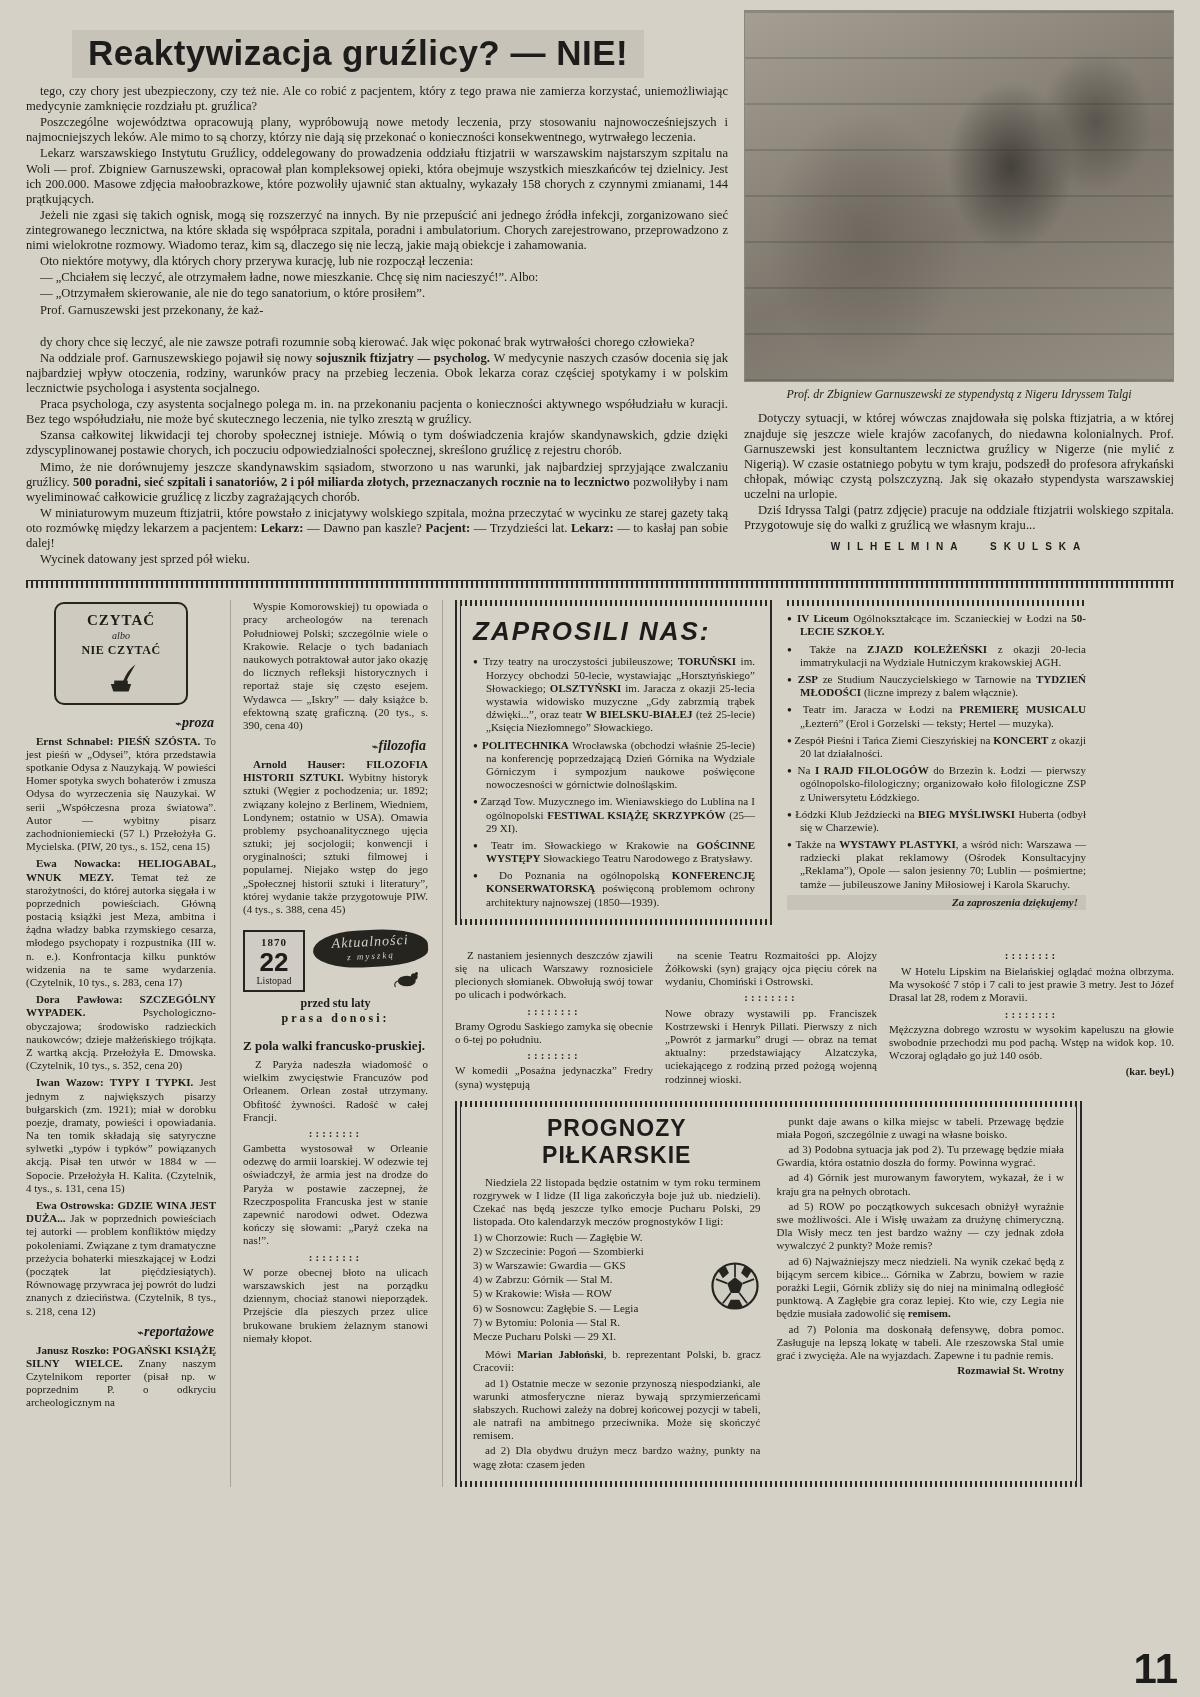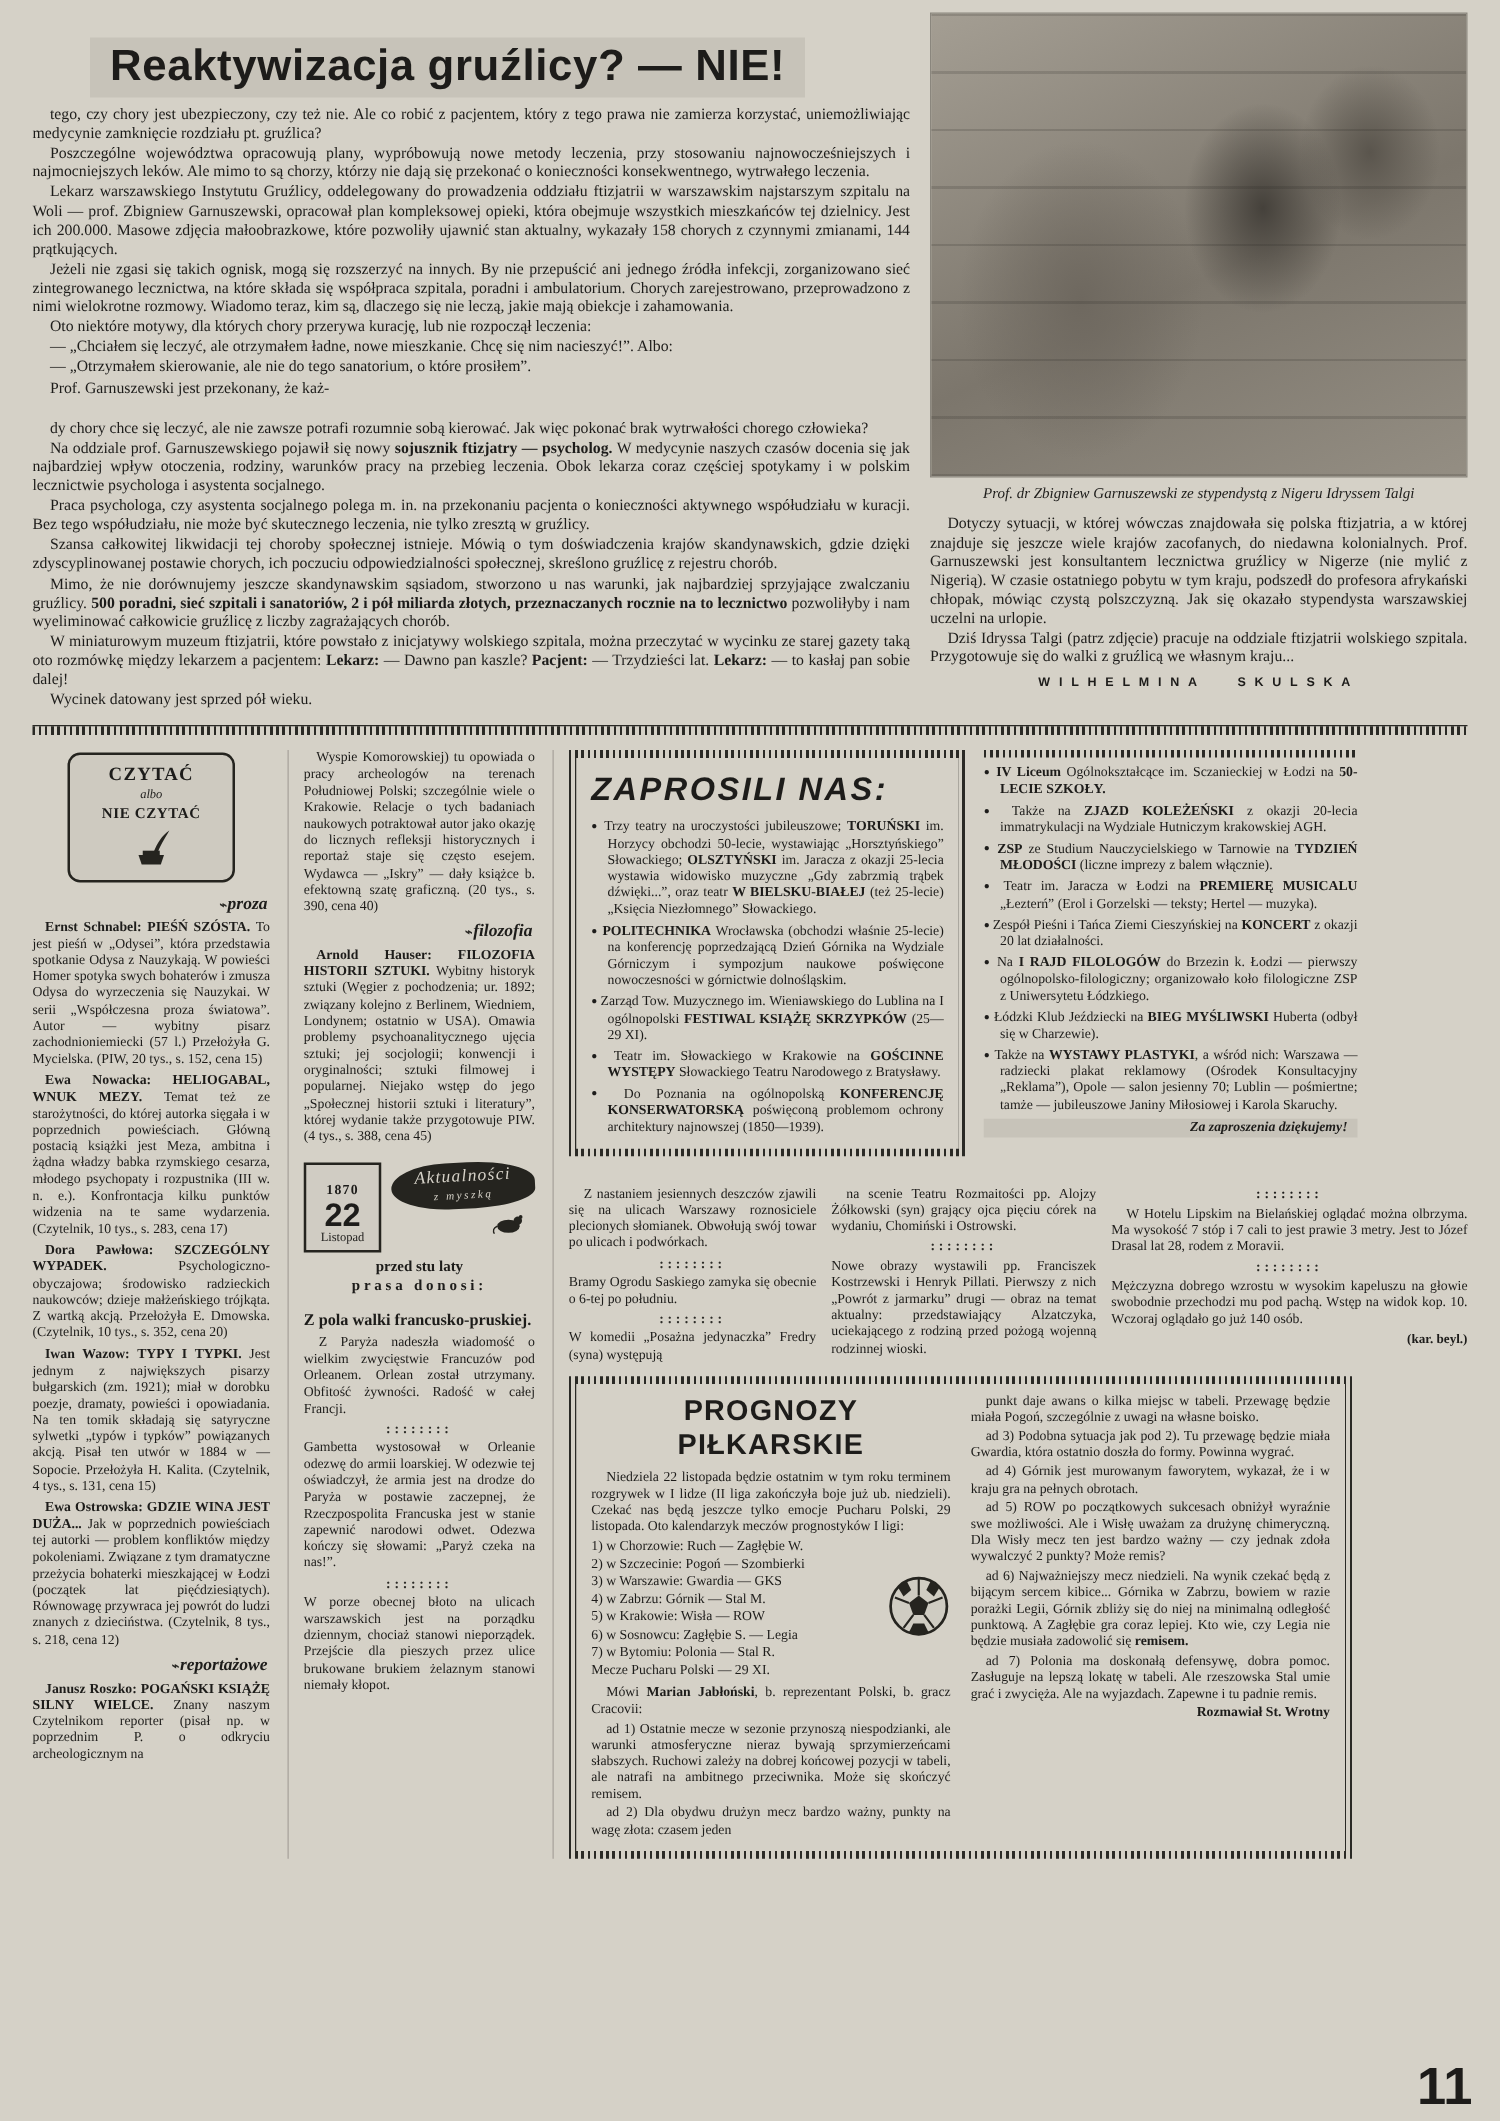--- a/index.html
+++ b/index.html
@@ -92,21 +92,21 @@
   .seplist p:not(:first-child)::before{
     content:"::::::::";display:block;text-align:center;letter-spacing:3px;font-weight:bold;
     text-indent:0;margin:3px 0 2px 0;color:#2a2925;
   }
   .dots-top::before{
     content:"::::::::";display:block;text-align:center;letter-spacing:3px;font-weight:bold;margin:0 0 3px 0;
   }
   .credit{ text-align:right;font-size:10.5px;font-weight:bold;margin-top:4px;}
   
   .akt-top{display:flex;gap:8px;margin-top:14px;align-items:flex-start;}
-  .date-box{width:58px;flex:none;border:2px solid #25241f;text-align:center;padding:14px 0 3px 0;background:rgba(0,0,0,.02);}
+  .date-box{width:58px;flex:none;border:2px solid #25241f;text-align:center;padding:4px 0 3px 0;background:rgba(0,0,0,.02);}
   .db-year{font-size:11px;font-weight:bold;letter-spacing:1px;}
   .db-day{font-family:"Liberation Sans", sans-serif;font-size:26px;font-weight:bold;line-height:1;}
   .db-month{font-size:10px;}
   .akt-right{flex:1;min-width:0;}
   .akt-badge{
     background:#25241f;color:#d5d1c7;border-radius:45% 55% 50% 50% / 60% 55% 45% 60%;
     padding:4px 10px 5px 10px;text-align:center;transform:rotate(-3deg);margin-bottom:3px;
   }
   .akt-script{display:block;font-style:italic;font-size:14px;letter-spacing:1px;}
   .akt-sub{display:block;font-style:italic;font-size:9px;letter-spacing:2px;}

